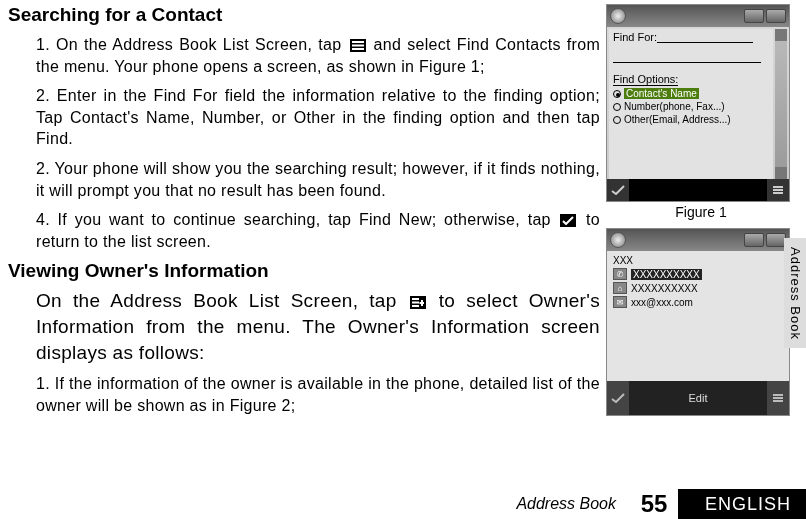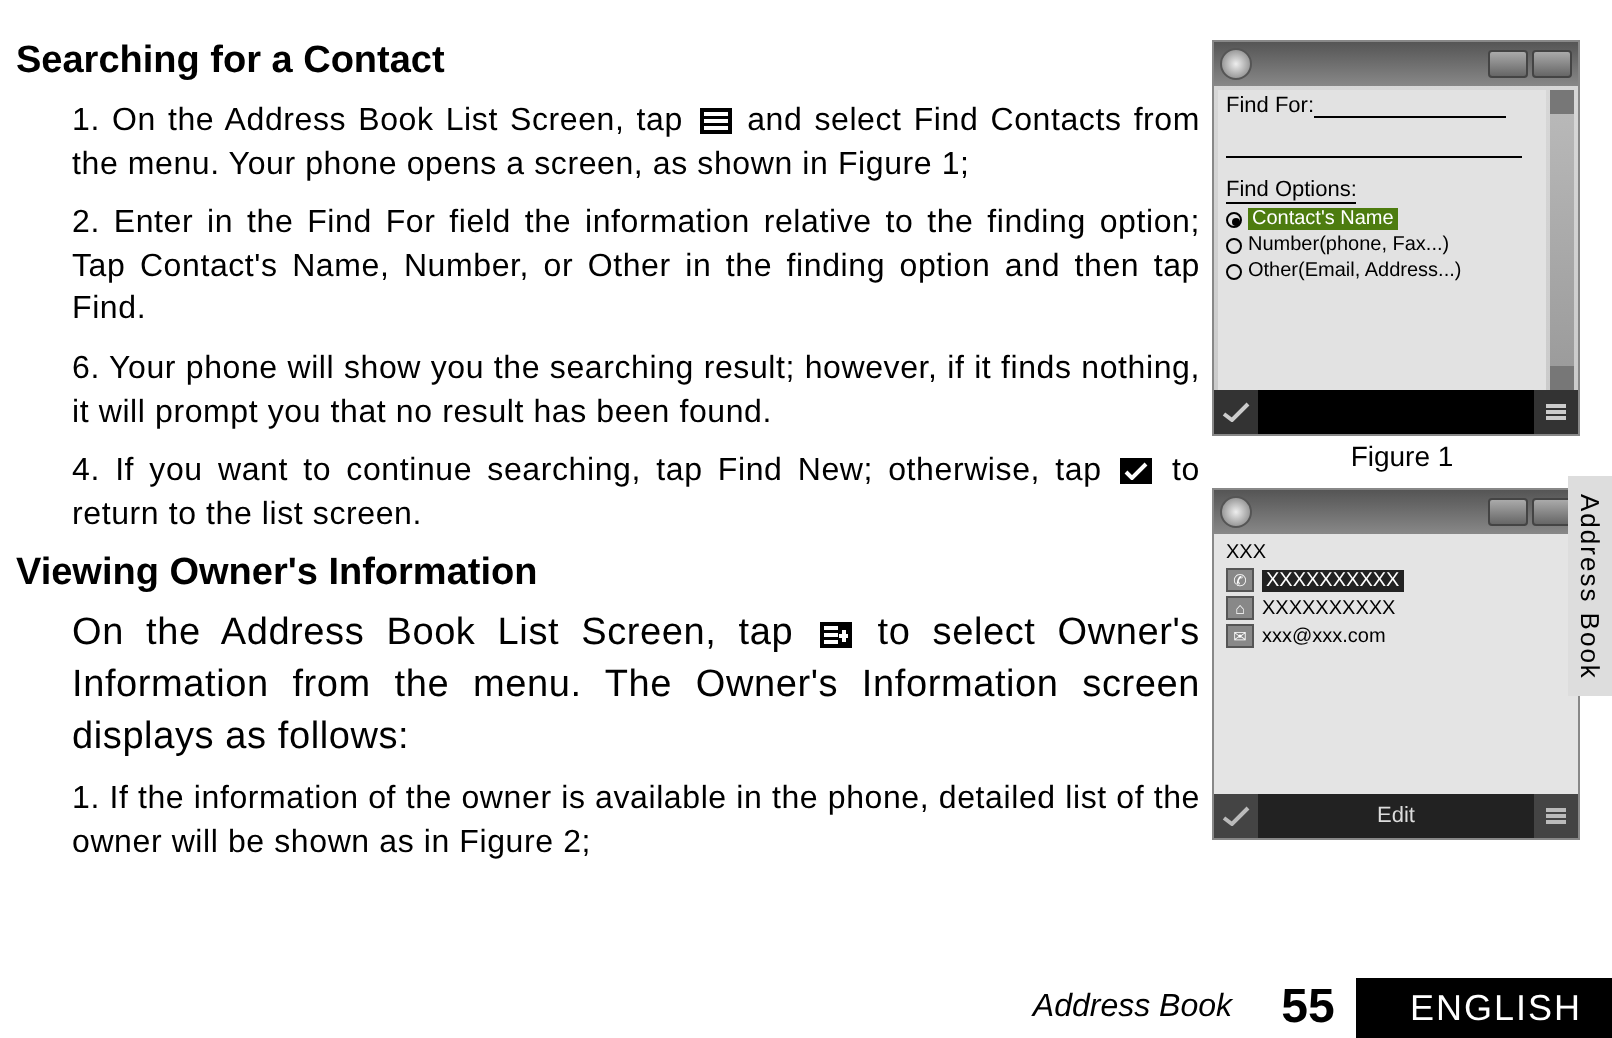--- a/index.html
+++ b/index.html
@@ -6,21 +6,21 @@
   body {
     width: 806px;
     height: 519px;
     font-family: Arial, Helvetica, sans-serif;
     color: #000;
     position: relative;
     background: #fff;
     overflow: hidden;
   }
   .page {
-    padding: 20px 0 0 8px;
+    padding: 4px 0 0 8px;
     display: flex;
   }
   .textcol {
     width: 592px;
   }
   .sidecol {
     width: 196px;
     padding-left: 6px;
   }
   h2.section {
@@ -157,21 +157,21 @@
     display:flex; align-items:center; gap:4px; font-size:10px; margin-bottom:2px;
   }
   .row2 .ic{
     width:14px; height:12px; background:#888; border:1px solid #555;
     display:flex; align-items:center; justify-content:center; font-size:8px; color:#fff;
   }
   .row2.first .val{
     background:#222; color:#fff; padding:0 2px;
   }
   .footer2 {
-    height:22px; background:#222; color:#ddd;
+    height:34px; background:#222; color:#ddd;
     display:flex; align-items:center; justify-content:center;
     font-size:11px; position:relative;
   }
   .footer2 .left,.footer2 .right{
     position:absolute; top:0; bottom:0; width:22px;
     background:#444;
     display:flex; align-items:center; justify-content:center;
   }
   .footer2 .left{left:0;} .footer2 .right{right:0;}
   
@@ -227,21 +227,21 @@
         <span class="inline-icon">
           <svg width="12" height="9" viewBox="0 0 12 9">
               <rect x="0" y="0" width="12" height="2" fill="#fff"></rect>
               <rect x="0" y="3.5" width="12" height="2" fill="#fff"></rect>
               <rect x="0" y="7" width="12" height="2" fill="#fff"></rect>
             </svg>
         </span>
         <span>and select Find Contacts from the menu. Your phone opens a screen, as shown in Figure 1;</span>
       </li>
       <li>2. Enter in the Find For field the information relative to the finding option; Tap Contact's Name, Number, or Other in the finding option and then tap Find.</li>
-      <li>6. Your phone will show you the searching result; however, if it finds nothing, it will prompt you that no result has been found.</li>
+      <li>2. Your phone will show you the searching result; however, if it finds nothing, it will prompt you that no result has been found.</li>
       <li>
         <span>4. If you want to continue searching, tap Find New; otherwise, tap</span>
         <span class="inline-icon">
           <svg width="12" height="9" viewBox="0 0 12 9">
               <polyline points="1,5 4,8 11,1" fill="none" stroke="#fff" stroke-width="2"></polyline>
             </svg>
         </span>
         <span>to return to the list screen.</span>
       </li>
     </ol>

